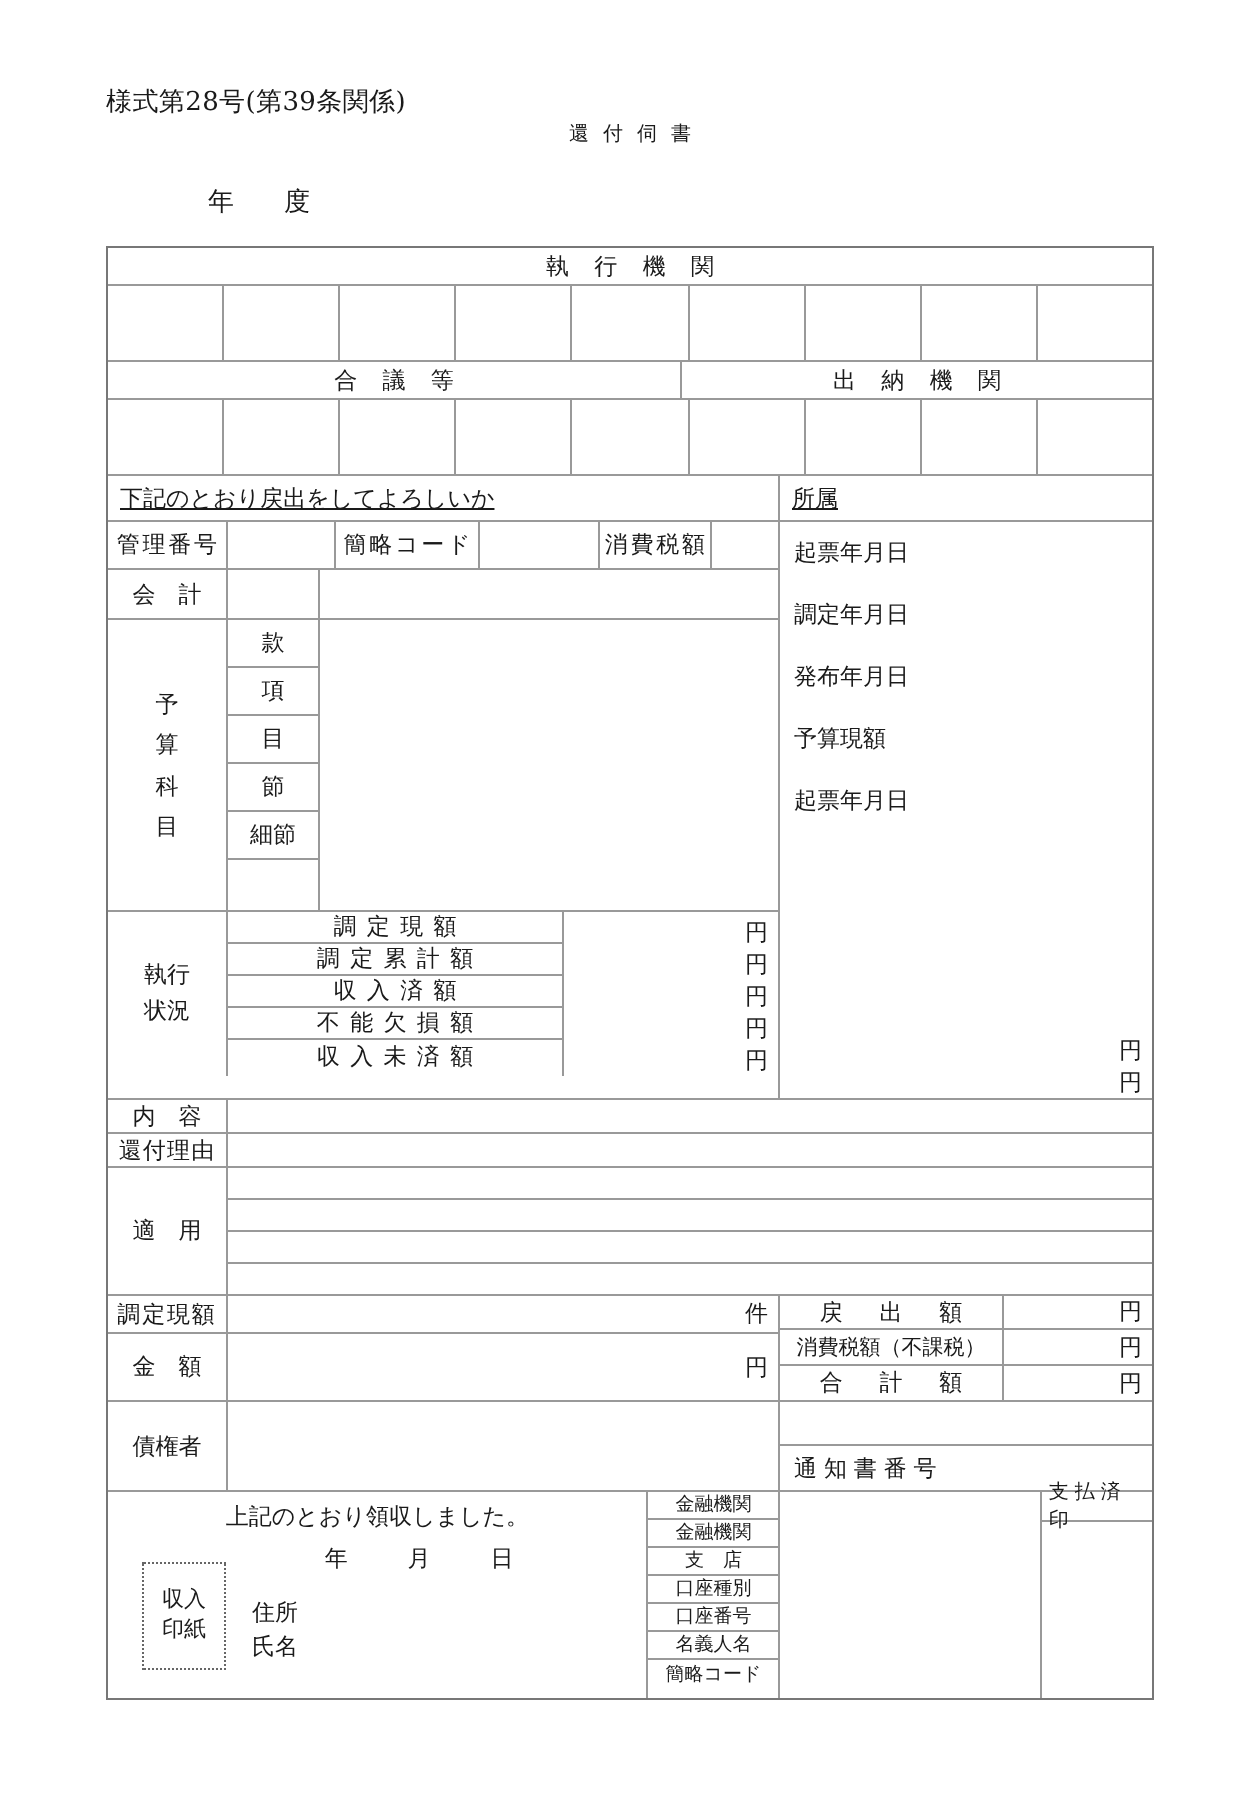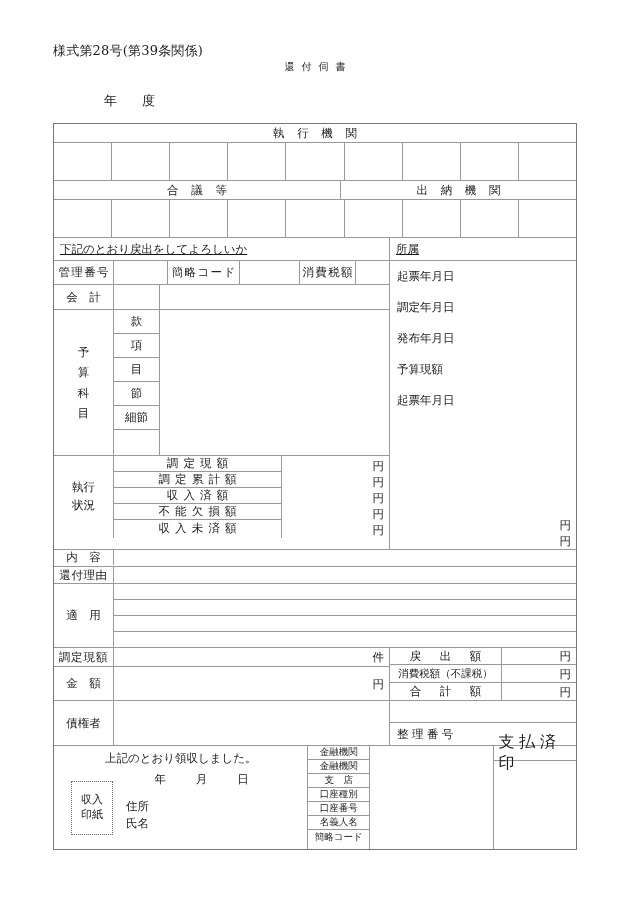--- a/index.html
+++ b/index.html
@@ -81,21 +81,21 @@
   .unit{position:absolute;right:5px;top:50%;transform:translateY(-50%);font-size:11.5px;}
 
   
   .receipt{display:flex;}
   .rcL{width:272px;border-right:1px solid #999;box-sizing:border-box;position:relative;}
   .rcM{width:66px;border-right:1px solid #999;box-sizing:border-box;}
   .rcM div{height:14px;border-bottom:1px solid #999;display:flex;align-items:center;justify-content:center;font-size:9.5px;box-sizing:border-box;}
   .rcM div:last-child{border-bottom:none;}
   .rcBlank{width:132px;border-right:1px solid #999;box-sizing:border-box;}
   .rcStamp{flex:1 1 auto;box-sizing:border-box;}
-  .stampHead{height:15px;border-bottom:1px solid #999;display:flex;align-items:center;justify-content:center;font-size:16px;letter-spacing:0.3em;padding-left:0.3em;box-sizing:border-box;}
+  .stampHead{height:15px;border-bottom:1px solid #999;display:flex;align-items:center;justify-content:center;font-size:10px;letter-spacing:0.3em;padding-left:0.3em;box-sizing:border-box;}
 
   .ryoshu{text-align:center;font-size:11.5px;padding-top:5px;}
   .ymd{text-align:center;font-size:11.5px;padding-top:6px;letter-spacing:0.2em;padding-left:44px;}
   .inshi{position:absolute;left:17px;top:35px;width:42px;height:54px;border:1px dotted #666;display:flex;flex-direction:column;align-items:center;justify-content:center;font-size:11px;line-height:1.35;box-sizing:border-box;}
   .addr{position:absolute;left:72px;top:52px;font-size:11.5px;line-height:1.5;}
 </style>
 </head>
 <body>
 
 <div class="page">
@@ -217,21 +217,21 @@
           <div class="dateline">起票年月日</div>
           <div class="yenR" style="height:133px;">
             <span>円</span>
             <span>円</span>
           </div>
         </div>
 
       </div>
     </div>
 
-    <div class="row" style="height:17px;flex-direction:column;">
+    <div class="row" style="height:17px;">
       <div class="cell lab">内　容</div>
       <div class="cell fill"></div>
     </div>
 
     <div class="row" style="height:17px;">
       <div class="cell lab" style="letter-spacing:0.05em;">還付理由</div>
       <div class="cell fill"></div>
     </div>
 
     <div class="row" style="height:64px;">
@@ -289,21 +289,21 @@
       <div class="amt" style="width:100%;">
         <div class="amtL" style="display:flex;">
           <div class="c center" style="width:60px;">債権者</div>
           <div class="c nb" style="flex:1 1 auto;"></div>
         </div>
         <div class="amtR">
           <div class="r" style="height:22px;">
             <div class="c nb" style="flex:1 1 auto;"></div>
           </div>
           <div class="r last" style="height:22px;">
-            <div class="c nb" style="flex:1 1 auto;padding-left:7px;letter-spacing:0.3em;">整理番号</div>
+            <div class="c nb" style="flex:1 1 auto;padding-left:7px;letter-spacing:0.3em;">通知書番号</div>
           </div>
         </div>
       </div>
     </div>
 
     <div class="row" style="height:103px;border-bottom:none;">
       <div class="receipt" style="width:100%;">
 
         <div class="rcL">
           <div class="ryoshu">上記のとおり領収しました。</div>

